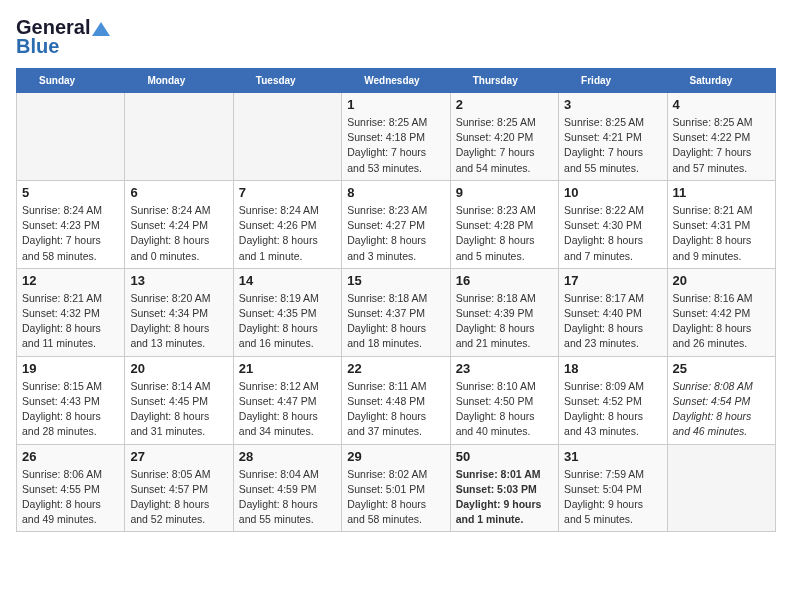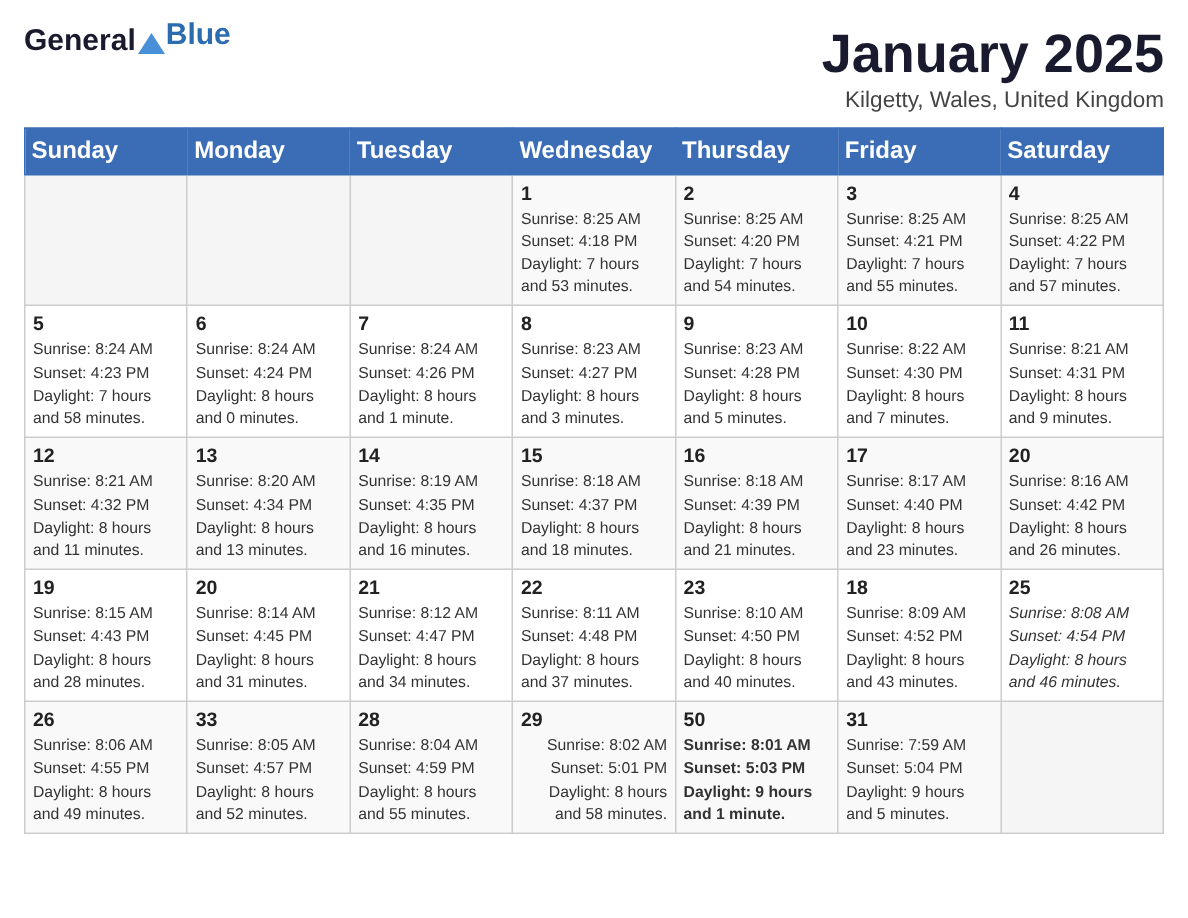--- a/index.html
+++ b/index.html
@@ -11,21 +11,21 @@
       padding: 16px;
     }
     .header {
       display: flex;
       justify-content: space-between;
       align-items: flex-start;
       margin-bottom: 10px;
     }
     .logo {
       display: flex;
-      flex-direction: row;
+      flex-direction: column;
       align-items: flex-start;
     }
     .title-block {
       text-align: right;
     }
     .month-title {
       font-size: 36px;
       font-weight: bold;
       color: #1a1a2e;
       line-height: 1.1;
@@ -36,23 +36,23 @@
       margin-top: 2px;
     }
     .calendar {
       width: 100%;
       border-collapse: collapse;
       border: 1px solid #ccc;
     }
     .calendar th {
       background-color: #3a6db5;
       color: #fff;
-      font-size: 16px;
+      font-size: 10px;
       font-weight: bold;
-      padding: 6px 4px;
+      padding: 6px 22px;
       border: 1px solid #3a6db5;
       text-align: left;
     }
     .calendar td {
       border: 1px solid #ccc;
       vertical-align: top;
       padding: 4px 5px;
       width: 108px;
       min-height: 80px;
       font-size: 11px;
@@ -90,24 +90,20 @@
 <div class="header">
   <div class="logo">
     <div class="logo-line">
       <span style="font-size:20px;font-weight:bold;color:#1a1a2e;">General</span>
       <svg width="18" height="14" viewBox="0 0 18 14" style="margin-left:2px;margin-top:2px;">
         <polygon points="0,14 9,0 18,14" fill="#4a90d9"></polygon>
       </svg>
     </div>
     <span style="font-size:20px;font-weight:bold;color:#2b6cb0;margin-top:-4px;">Blue</span>
   </div>
-  <div class="title-block">
-    <div class="month-title">January 2025</div>
-    <div class="location">Kilgetty, Wales, United Kingdom</div>
-  </div>
 </div>
 
 <table class="calendar">
   <thead>
     <tr>
     <th>Sunday</th>
         <th>Monday</th>
         <th>Tuesday</th>
         <th>Wednesday</th>
         <th>Thursday</th>
@@ -304,36 +300,36 @@
       </tr>
       <tr>
         <td>
           <span class="day-number">26</span>
           <div class="day-info" style="white-space: pre-line;">Sunrise: 8:06 AM
 Sunset: 4:55 PM
 Daylight: 8 hours
 and 49 minutes.</div>
         </td>
         <td>
-          <span class="day-number">33</span>
+          <span class="day-number">27</span>
           <div class="day-info" style="white-space: pre-line;">Sunrise: 8:05 AM
 Sunset: 4:57 PM
 Daylight: 8 hours
 and 52 minutes.</div>
         </td>
         <td>
           <span class="day-number">28</span>
           <div class="day-info" style="white-space: pre-line;">Sunrise: 8:04 AM
 Sunset: 4:59 PM
 Daylight: 8 hours
 and 55 minutes.</div>
         </td>
         <td>
           <span class="day-number">29</span>
-          <div class="day-info" style="white-space: pre-line; text-align: right;">Sunrise: 8:02 AM
+          <div class="day-info" style="white-space: pre-line;">Sunrise: 8:02 AM
 Sunset: 5:01 PM
 Daylight: 8 hours
 and 58 minutes.</div>
         </td>
         <td>
           <span class="day-number">50</span>
           <div class="day-info" style="white-space: pre-line; font-weight: bold;">Sunrise: 8:01 AM
 Sunset: 5:03 PM
 Daylight: 9 hours
 and 1 minute.</div>

